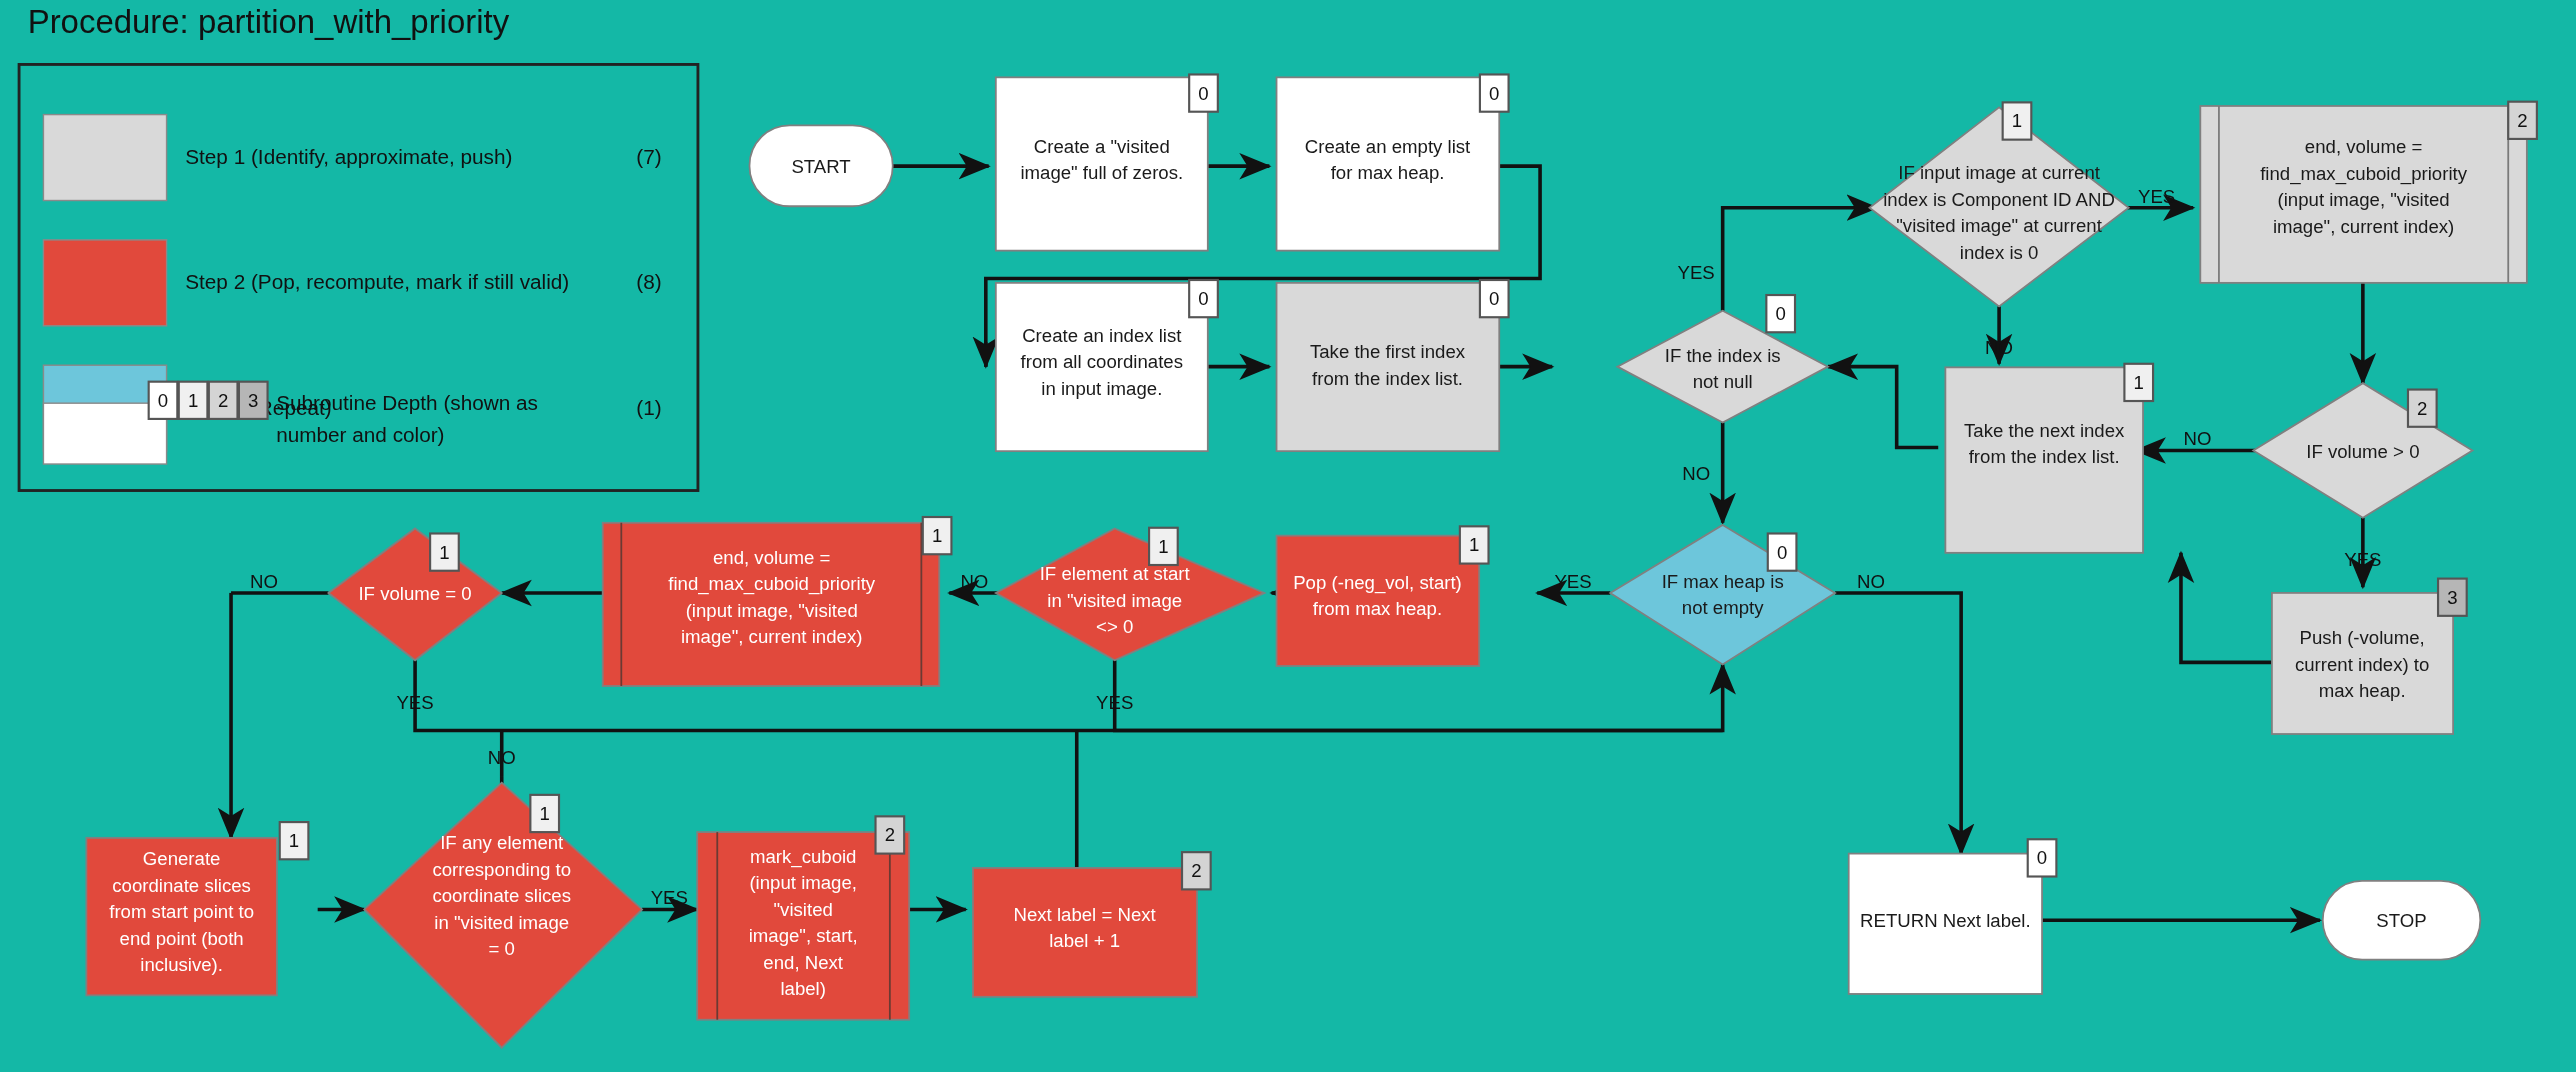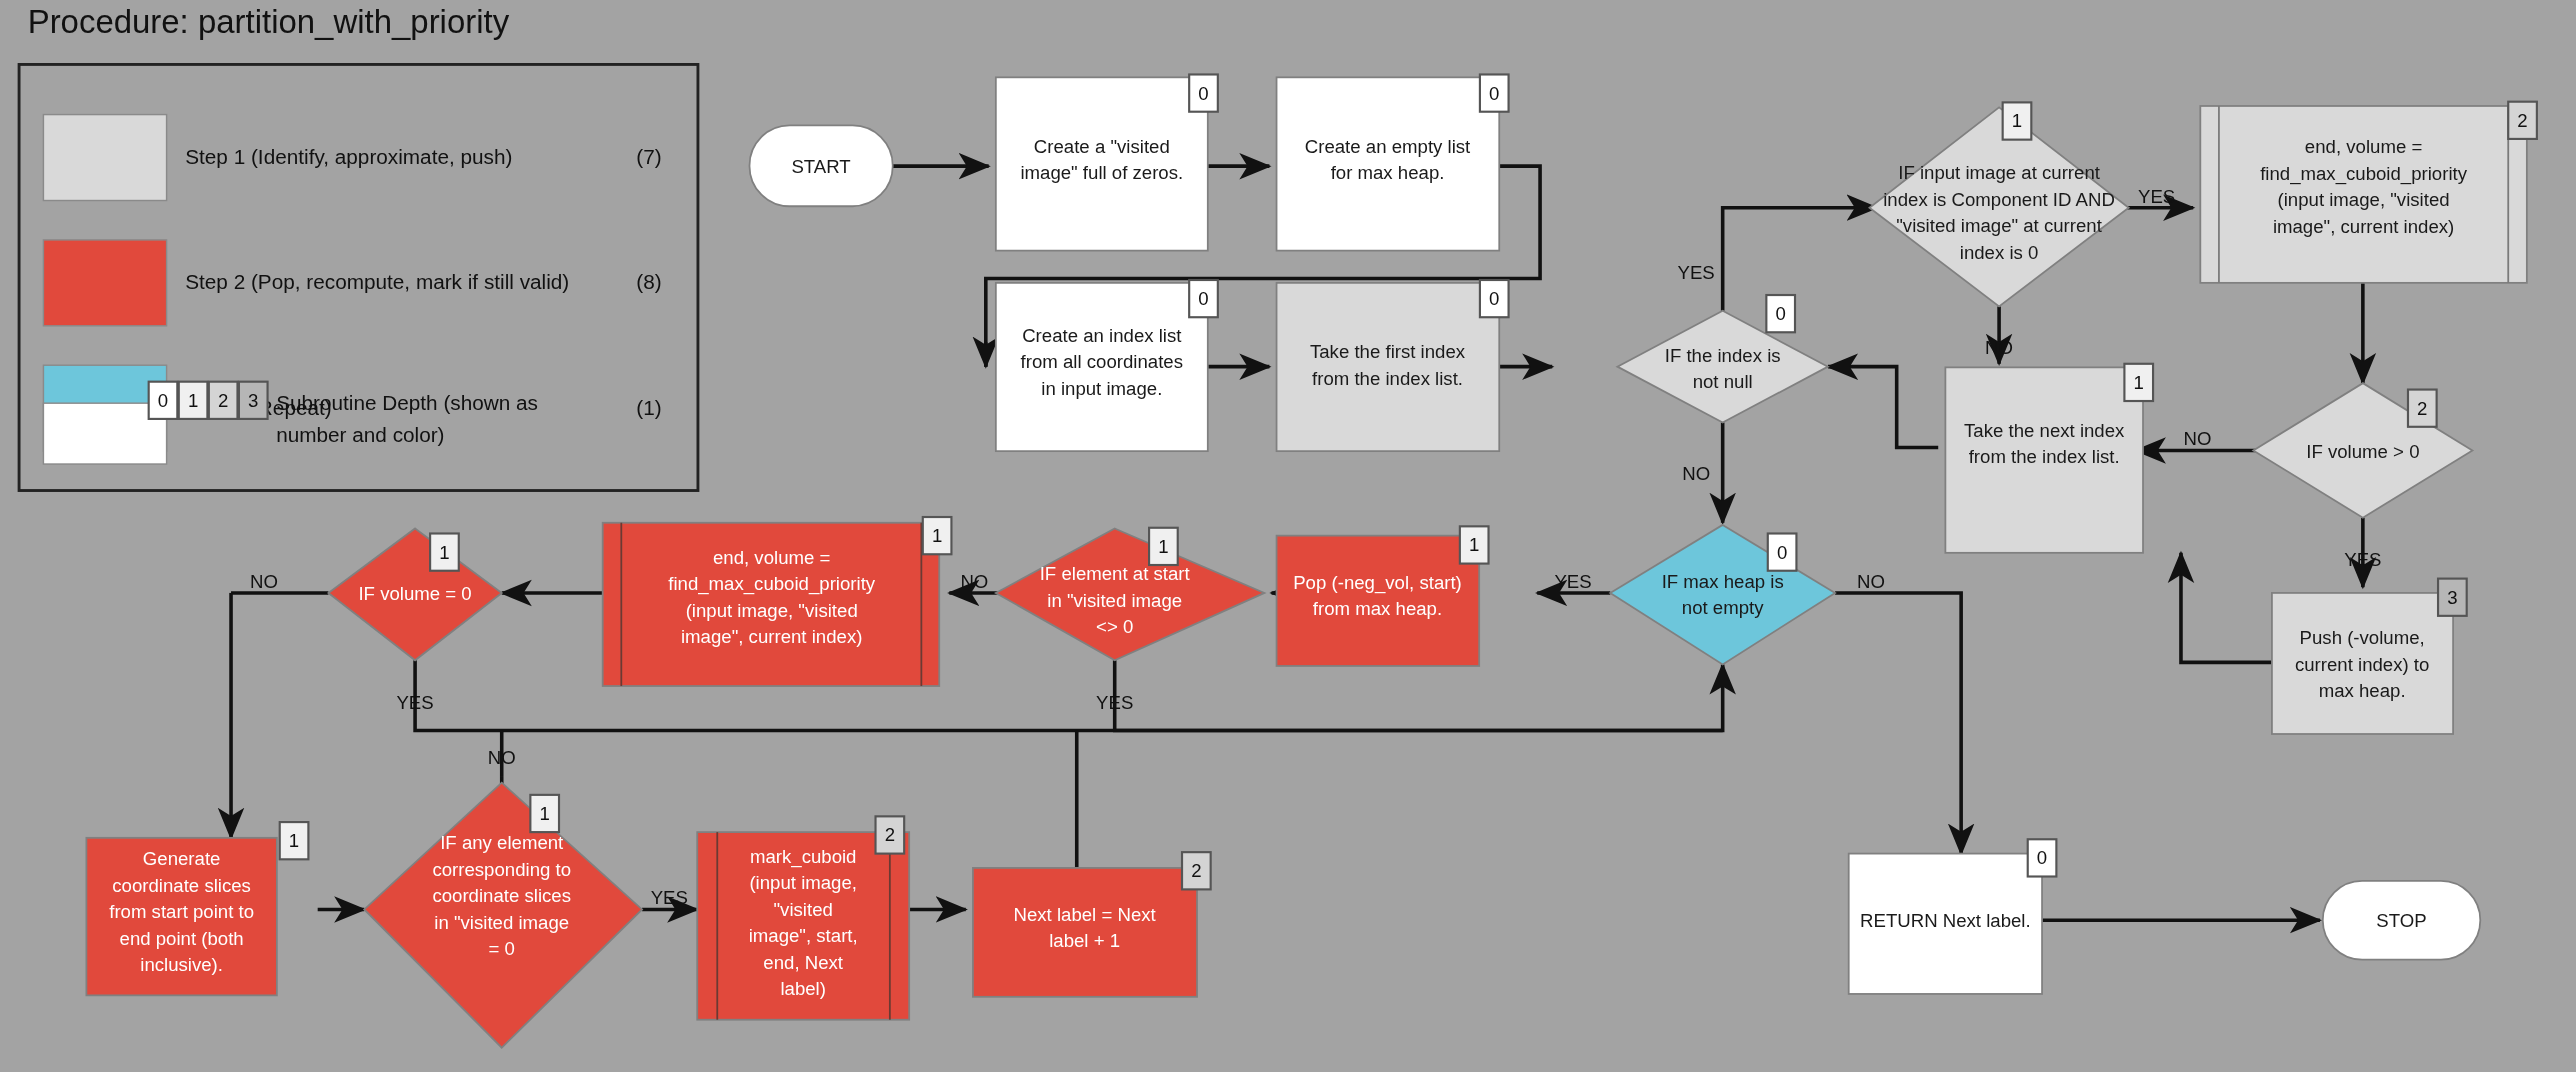--- a/index.html
+++ b/index.html
@@ -1,17 +1,17 @@
 <!DOCTYPE html>
 <html style="font-size:11.5px"><head>
 <meta charset="utf-8">
 <style>
   html,body{margin:0;padding:0;background:#ffffff;}
   body{font-family:"Liberation Sans", sans-serif;}
-  #stage{position:relative;width:2576px;height:1072px;background:#a3a3a3;overflow:hidden;}
+  #stage{position:relative;width:2576px;height:1072px;background:#14b8a6;overflow:hidden;}
   #chart{position:absolute;left:0;top:0;width:2576px;height:1072px;}
   .ttl{font-family:"Liberation Sans",sans-serif;font-size:46px;fill:#111;}
   .lgtxt{font-family:"Liberation Sans",sans-serif;font-size:29px;fill:#111;}
   .nodetxt{font-family:"Liberation Sans",sans-serif;font-size:26px;fill:#1a1a1a;}
   .nodetxt.white{fill:#ffffff;}
   .edgelbl{font-family:"Liberation Sans",sans-serif;font-size:26px;fill:#111;}
   .badgetxt{font-family:"Liberation Sans",sans-serif;font-size:26px;fill:#111;}
   .term{fill:#ffffff;stroke:#808080;stroke-width:2.5;}
   .proc{stroke:#808080;stroke-width:2.5;}
   .dia{stroke:#808080;stroke-width:2.5;}

